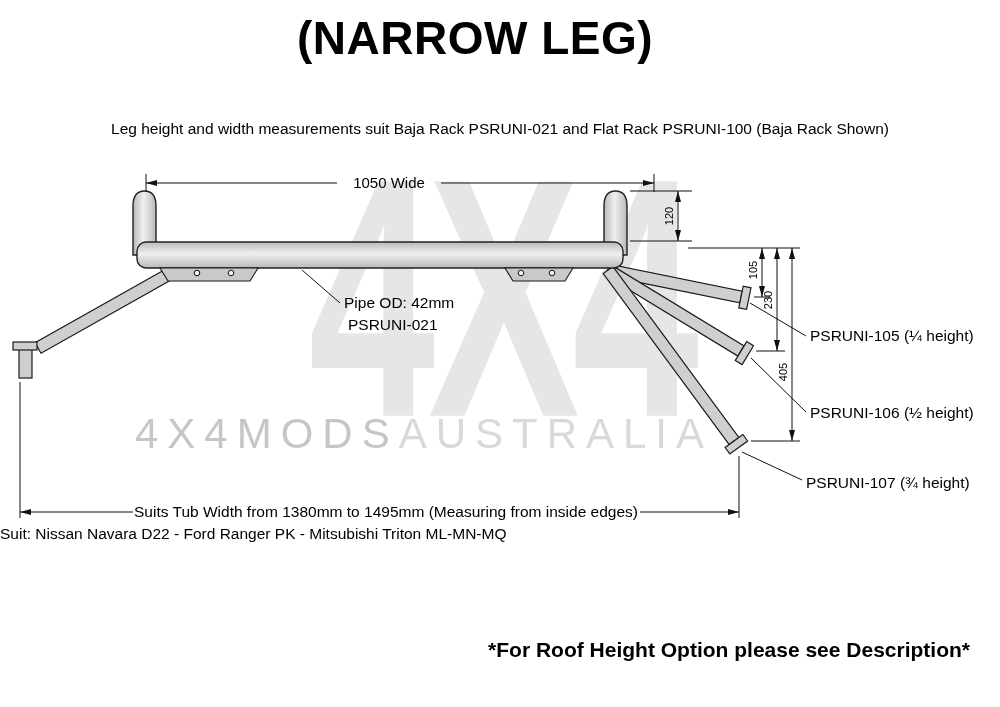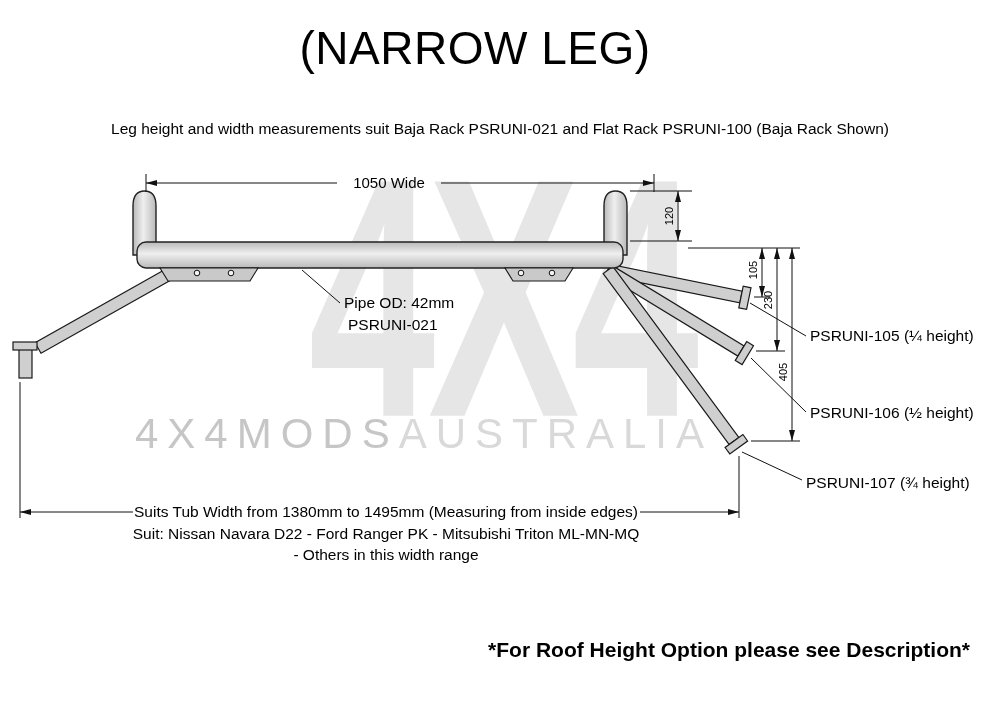--- a/index.html
+++ b/index.html
@@ -5,22 +5,22 @@
   * { box-sizing: border-box; }
   html, body { margin: 0; padding: 0; }
   body {
     width: 1000px; height: 707px; position: relative;
     background: #ffffff; overflow: hidden;
     font-family: "Liberation Sans", "DejaVu Sans", sans-serif;
     color: #000;
   }
 
   .title {
-    position: absolute; top: 21px; left: 0; width: 950px;
-    text-align: center; font-size: 46px; font-weight: normal;
+    position: absolute; top: 11px; left: 0; width: 950px;
+    text-align: center; font-size: 46px; font-weight: bold;
     letter-spacing: 0.5px; z-index: 3;
   }
   .subtitle {
     position: absolute; top: 120px; left: 0; width: 1000px;
     text-align: center; font-size: 15.5px; z-index: 3;
   }
   .wm-big {
     position: absolute; top: 178px; left: 0; width: 1000px;
     text-align: center; font-size: 240px; line-height: 240px;
     font-weight: bold; letter-spacing: -8px;
@@ -43,21 +43,21 @@
   .tubeH { fill: url(#gH); stroke: #222; stroke-width: 1.4; }
   .leg   { fill: #cfcfcf; stroke: #1a1a1a; stroke-width: 1.2; }
   .plate { fill: #c9c9c9; stroke: #1a1a1a; stroke-width: 1.1; }
   .hole  { fill: #f4f4f4; stroke: #111; stroke-width: 1; }
   .dimtxt { font-size: 11px; }
   .dim15  { font-size: 15px; }
   .lbl    { font-size: 15.5px; }
 
   .fitment {
     position: absolute; top: 524px; left: 0; width: 772px;
-    text-align: center; font-size: 15.5px; line-height: 20.5px; z-index: 2;
+    font-size: 15.5px; line-height: 20.5px; z-index: 2;
   }
   .footer {
     position: absolute; top: 638px; left: 0; width: 970px;
     text-align: right; font-size: 21px; font-weight: bold; z-index: 3;
   }
 </style>
 </head>
 <body>
 
 <div class="wm-big">4X4</div>
@@ -175,16 +175,15 @@
     <line class="ln" x1="20" y1="512" x2="133" y2="512"></line>
     <line class="ln" x1="640" y1="512" x2="739" y2="512"></line>
     <polygon class="ar" points="20,512 31,509 31,515"></polygon>
     <polygon class="ar" points="739,512 728,509 728,515"></polygon>
     <text class="lbl" x="386" y="517" text-anchor="middle">Suits Tub Width from 1380mm to 1495mm (Measuring from inside edges)</text>
   </g>
 </svg>
 
 <div class="fitment">
   <div>Suit: Nissan Navara D22 - Ford Ranger PK - Mitsubishi Triton ML-MN-MQ</div>
-  <div>- Others in this width range</div>
 </div>
 
 <div class="footer">*For Roof Height Option please see Description*</div>
 
 </body></html>

